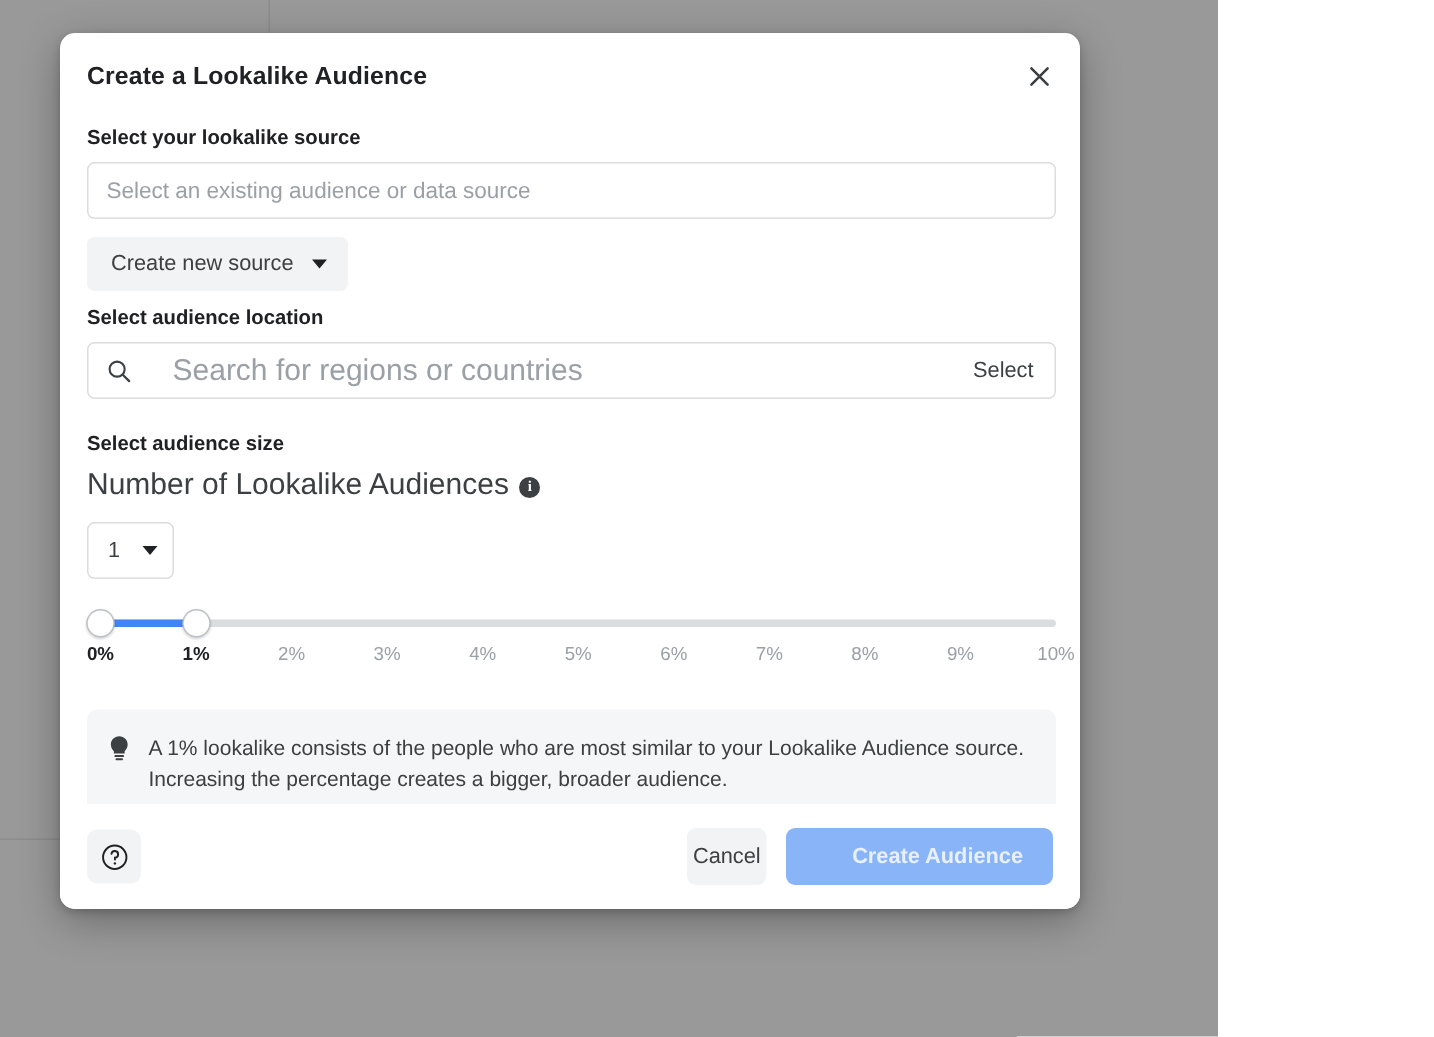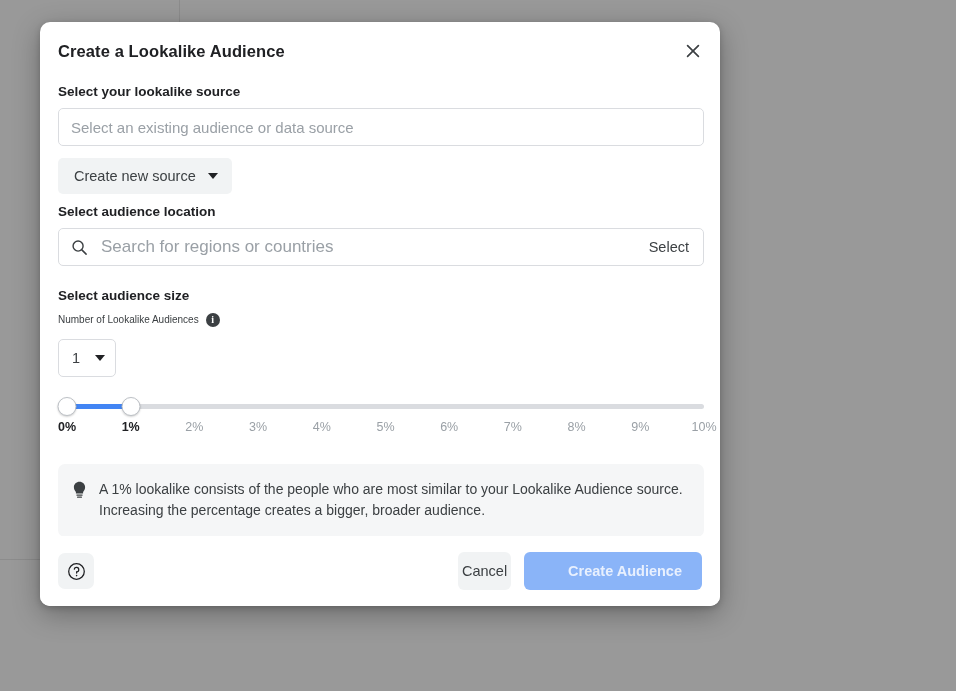--- a/index.html
+++ b/index.html
@@ -9,21 +9,21 @@
     width: 956px;
     height: 691px;
     overflow: hidden;
     font-family: "Liberation Sans", sans-serif;
     background: #ffffff;
   }
 
   
   #page-root {
     position: relative;
-    width: 956px;
+    width: 812px;
     height: 691px;
     background: #737373;
   }
   #bg-page {
     position: absolute;
     inset: 0;
     background: #ffffff;
   }
   #bg-card {
     position: absolute;
@@ -169,46 +169,46 @@
     border-radius: 5px;
     background: #ffffff;
     display: flex;
     align-items: center;
     padding: 0 12px 0 12px;
   }
   #location-input {
     flex: 1;
     border: none;
     outline: none;
-    font-size: 17px;
+    font-size: 20px;
     color: #3c4043;
     font-family: "Liberation Sans", sans-serif;
     background: transparent;
-    margin-left: 11px;
+    margin-left: 25px;
   }
   #location-input::placeholder { color: #9aa0a6; }
   #browse-btn {
     border: none;
     background: transparent;
     font-size: 14.5px;
     color: #3c4043;
     font-family: "Liberation Sans", sans-serif;
     cursor: pointer;
     padding: 0 2px;
   }
 
   #size-section { margin-top: 22px; }
   #num-row {
     display: flex;
     align-items: center;
     gap: 7px;
     margin-top: 2px;
   }
   #num-label {
-    font-size: 10px;
+    font-size: 20px;
     color: #3c4043;
   }
   .info-icon {
     width: 14px; height: 14px;
     border-radius: 50%;
     background: #3c4043;
     color: #ffffff;
     font-size: 10px;
     font-weight: bold;
     display: inline-flex;

